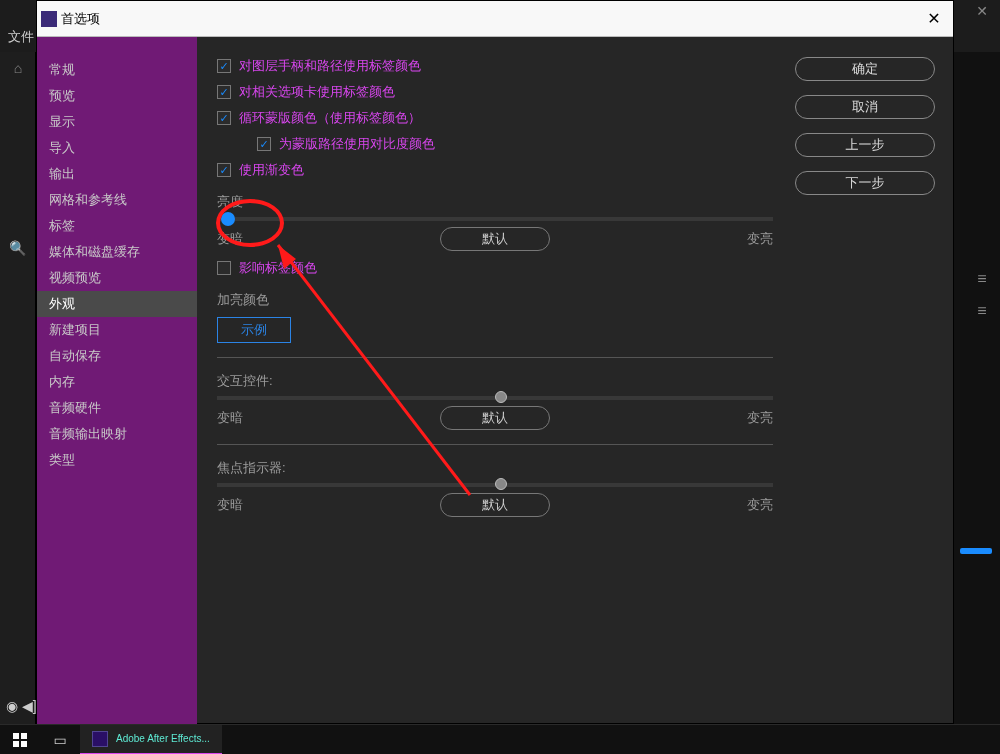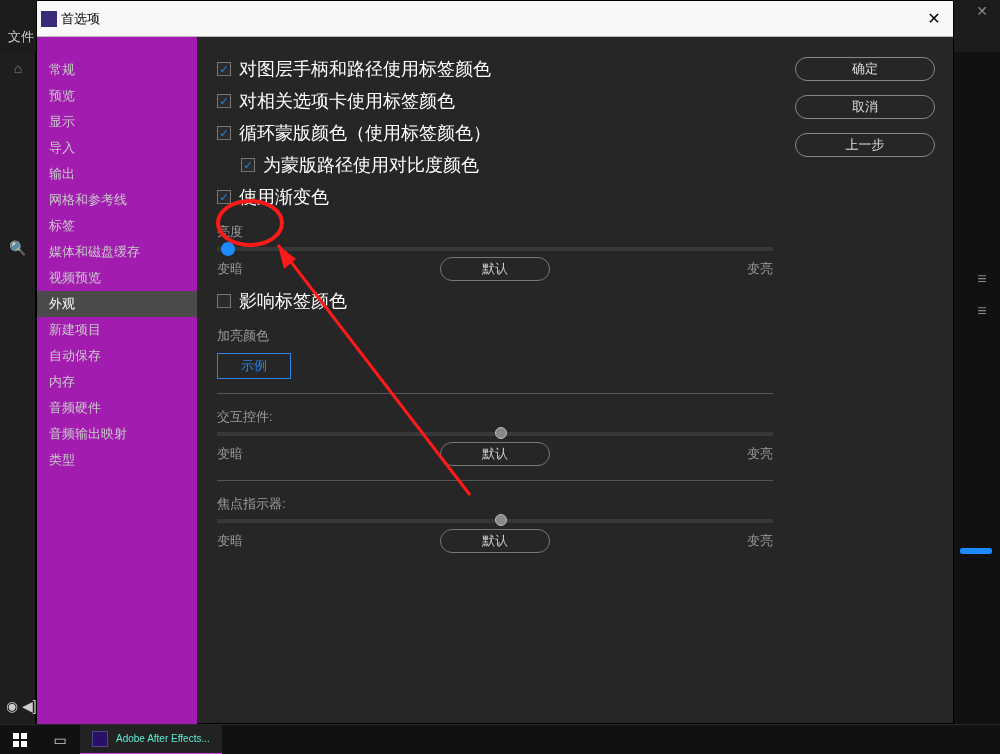--- a/index.html
+++ b/index.html
@@ -17,32 +17,32 @@
 
     
     .dialog { position:absolute; left:36px; top:0; width:918px; height:724px; background:#262626; border:1px solid #000; }
     .titlebar { height:36px; background:#f8f8f8; display:flex; align-items:center; border-bottom:1px solid #bbb;}
     .title-icon { width:16px; height:16px; margin:0 4px; background:#3b2a78; display:inline-block;}
     .title-text { flex:1; color:#000; font-size:13px; }
     .title-close { width:38px; height:24px; display:flex; align-items:center; justify-content:center; font-size:16px; color:#000; }
     .dialog-body { display:flex; height:calc(100% - 24px); }
 
     
-    .sidebar { width:160px; background:#a21caf; padding-top:20px; border-right:none;}
+    .sidebar { width:160px; background:#701a75; padding-top:20px; border-right:none;}
     .sidebar .sbitem { color:#c8c8c8; font-size:13px; padding:4px 12px; cursor:pointer; }
     .sidebar .sbitem.selected { background:#4a4a4a; color:#fff; }
 
     
     .main { flex:1; position:relative; padding:20px 180px 0 20px; }
     .row { display:flex; align-items:center; margin-bottom:8px; }
     .chk { width:14px; height:14px; border:1px solid #777; margin-right:8px; display:inline-flex; align-items:center; justify-content:center; background:#2b2b2b;}
     .chk.checked::after{ content:"✓"; color:#1a8cff; font-size:11px; line-height:1;}
     .chk.box::after{ content:""; }
-    .lbl { color:#ffffff; font-size:18px; }
-    .indent { margin-left:24px;}
+    .lbl { color:#d946ef; font-size:13px; }
+    .indent { margin-left:40px;}
 
     .section-label{ color:#9c9c9c; font-size:13px; margin:14px 0 6px 0;}
 
     
     .slider-wrap{ position:relative; }
     .track{ position:relative; height:4px; background:#383838; margin:6px 0;}
     .track.hr-sep{ height:1px; background:#555; margin:14px 0;}
     .thumb{ position:absolute; top:-5px; width:12px; height:12px; border:1px solid #bbb; border-radius:50%; background:#888;}
     .ends{ display:flex; justify-content:space-between; align-items:center; margin-top:4px;}
     .ends .txt{ color:#9c9c9c; font-size:13px;}
@@ -115,20 +115,21 @@
         <div class="sbitem">音频输出映射</div>
         <div class="sbitem">类型</div>
       </div>
 
     <div class="main">
 
       <div class="action-col">
         <div class="act-btn">确定</div>
         <div class="act-btn">取消</div>
         <div class="act-btn">上一步</div>
+        <div class="act-btn">下一步</div>
       </div>
 
       <div class="row">
           <span class="chk checked"></span>
           <span class="lbl">对图层手柄和路径使用标签颜色</span>
         </div>
       <div class="row">
           <span class="chk checked"></span>
           <span class="lbl">对相关选项卡使用标签颜色</span>
         </div>

